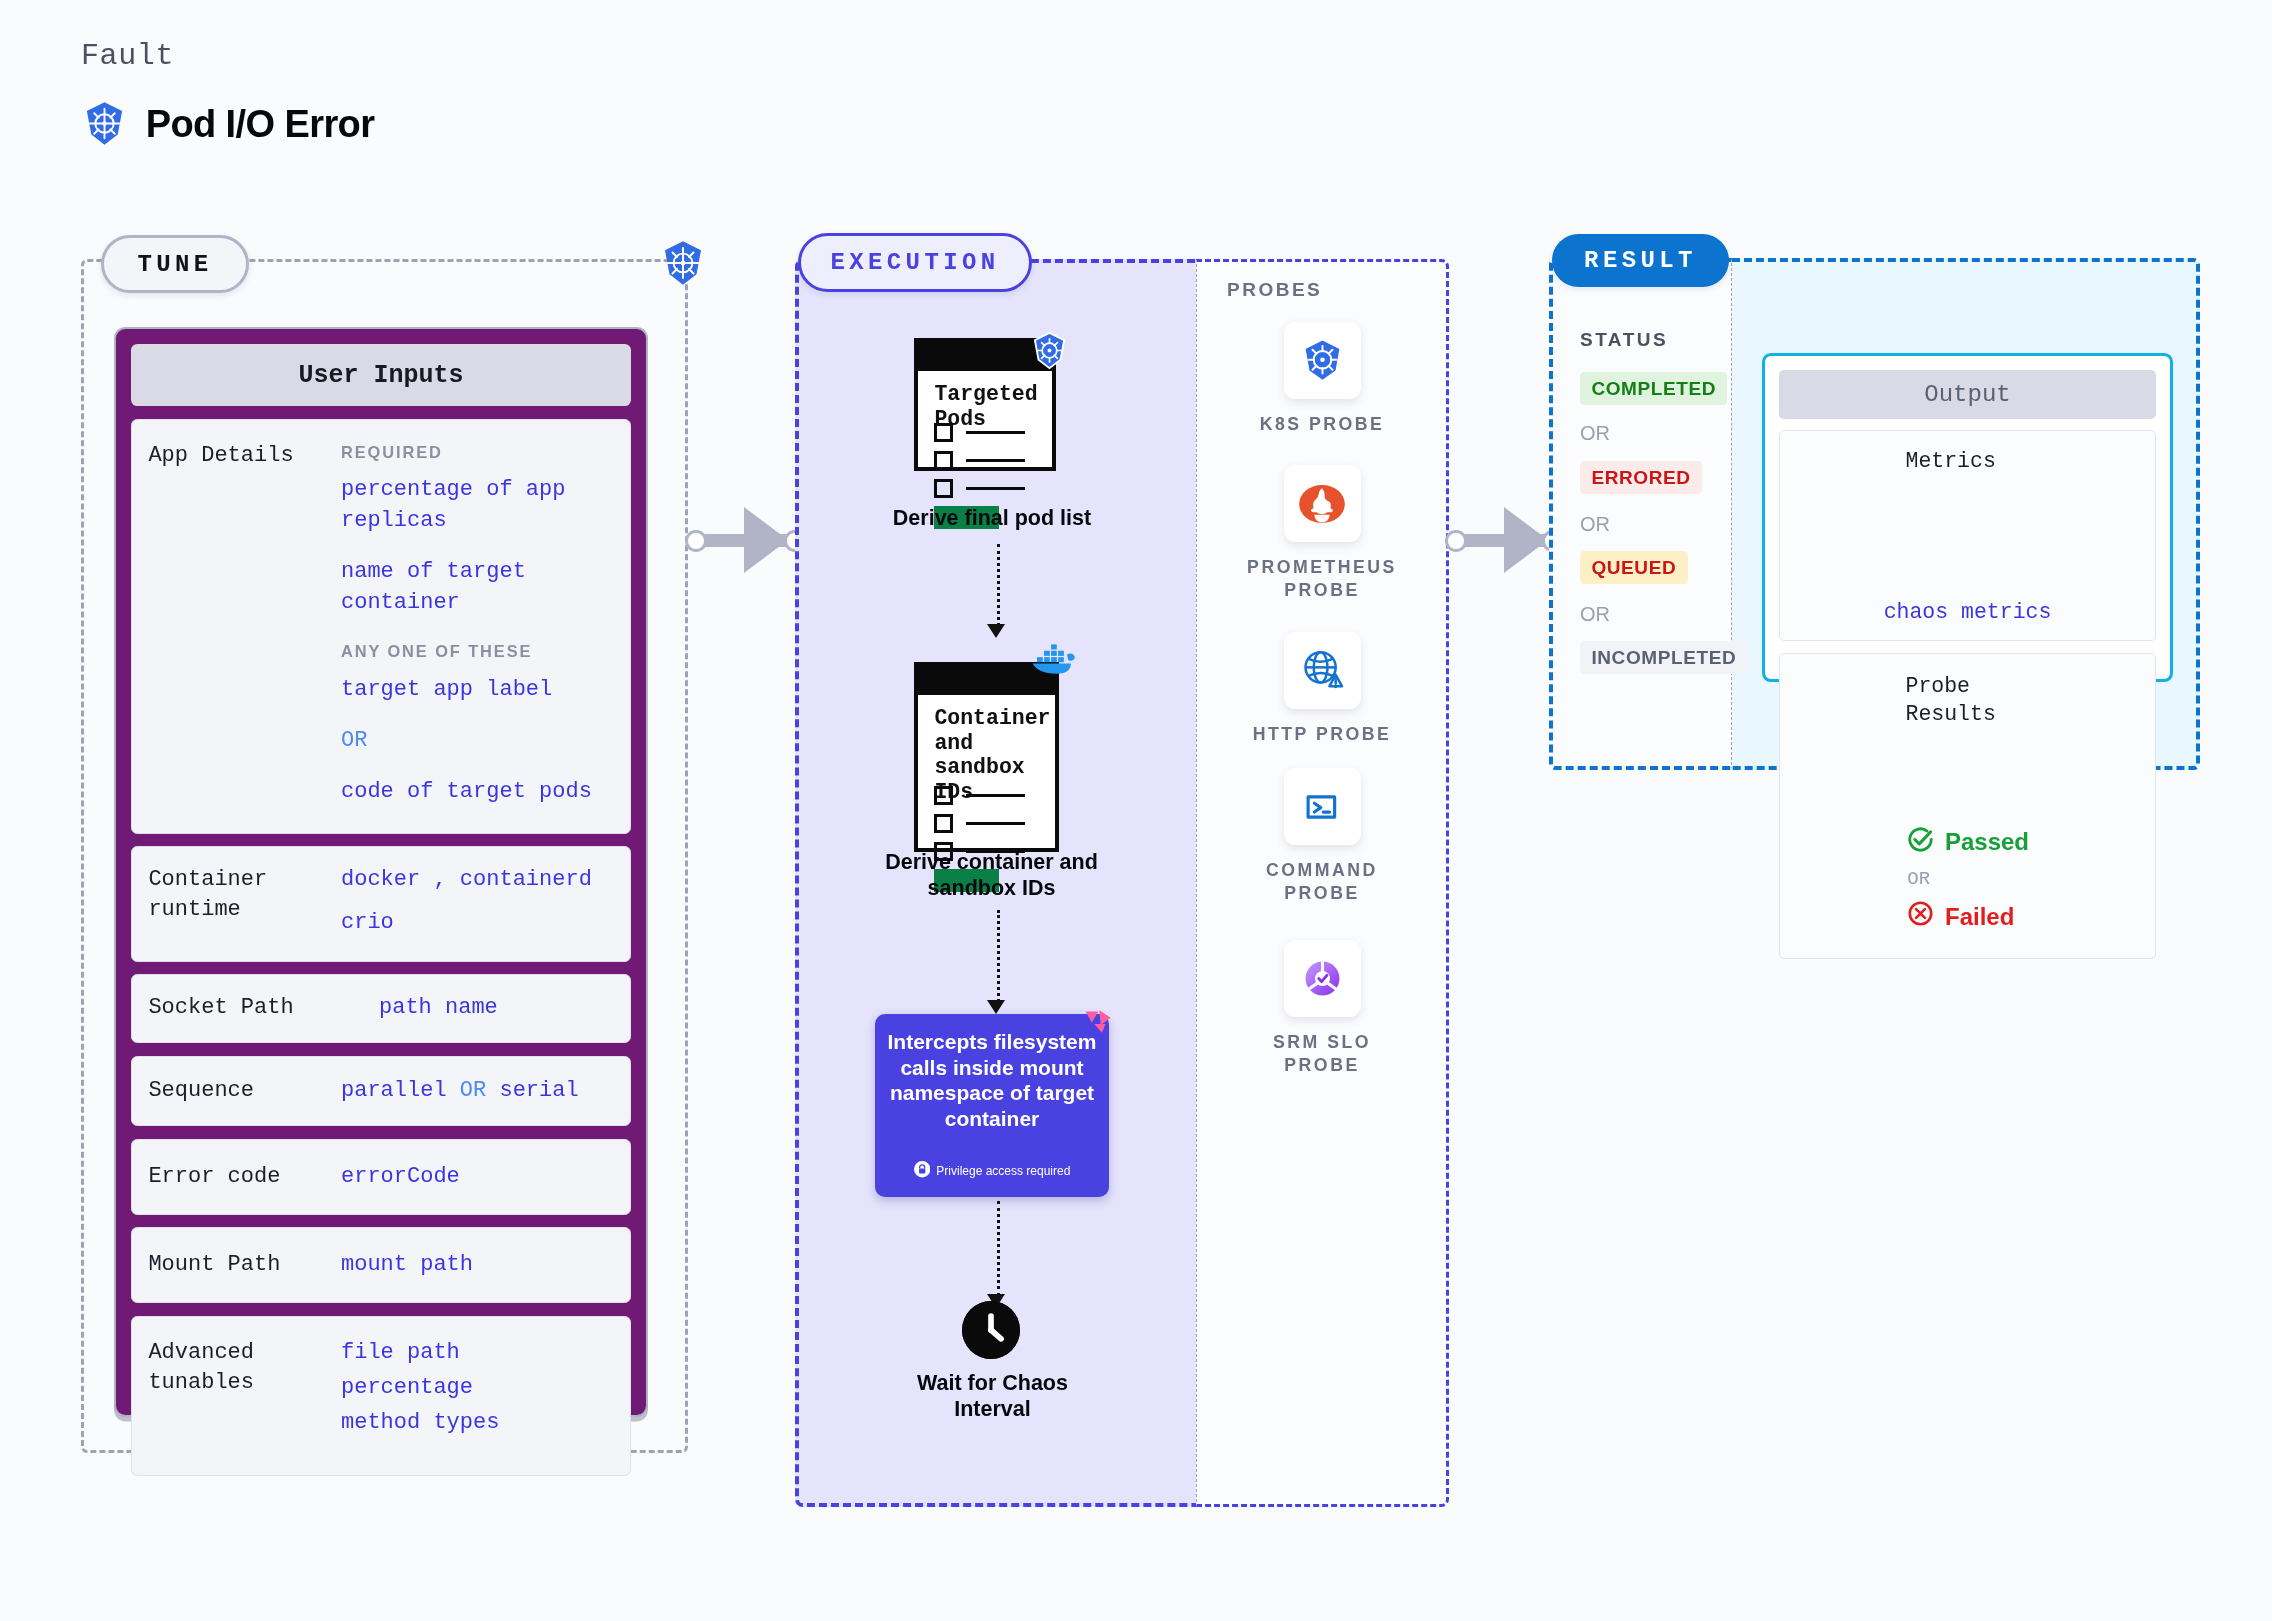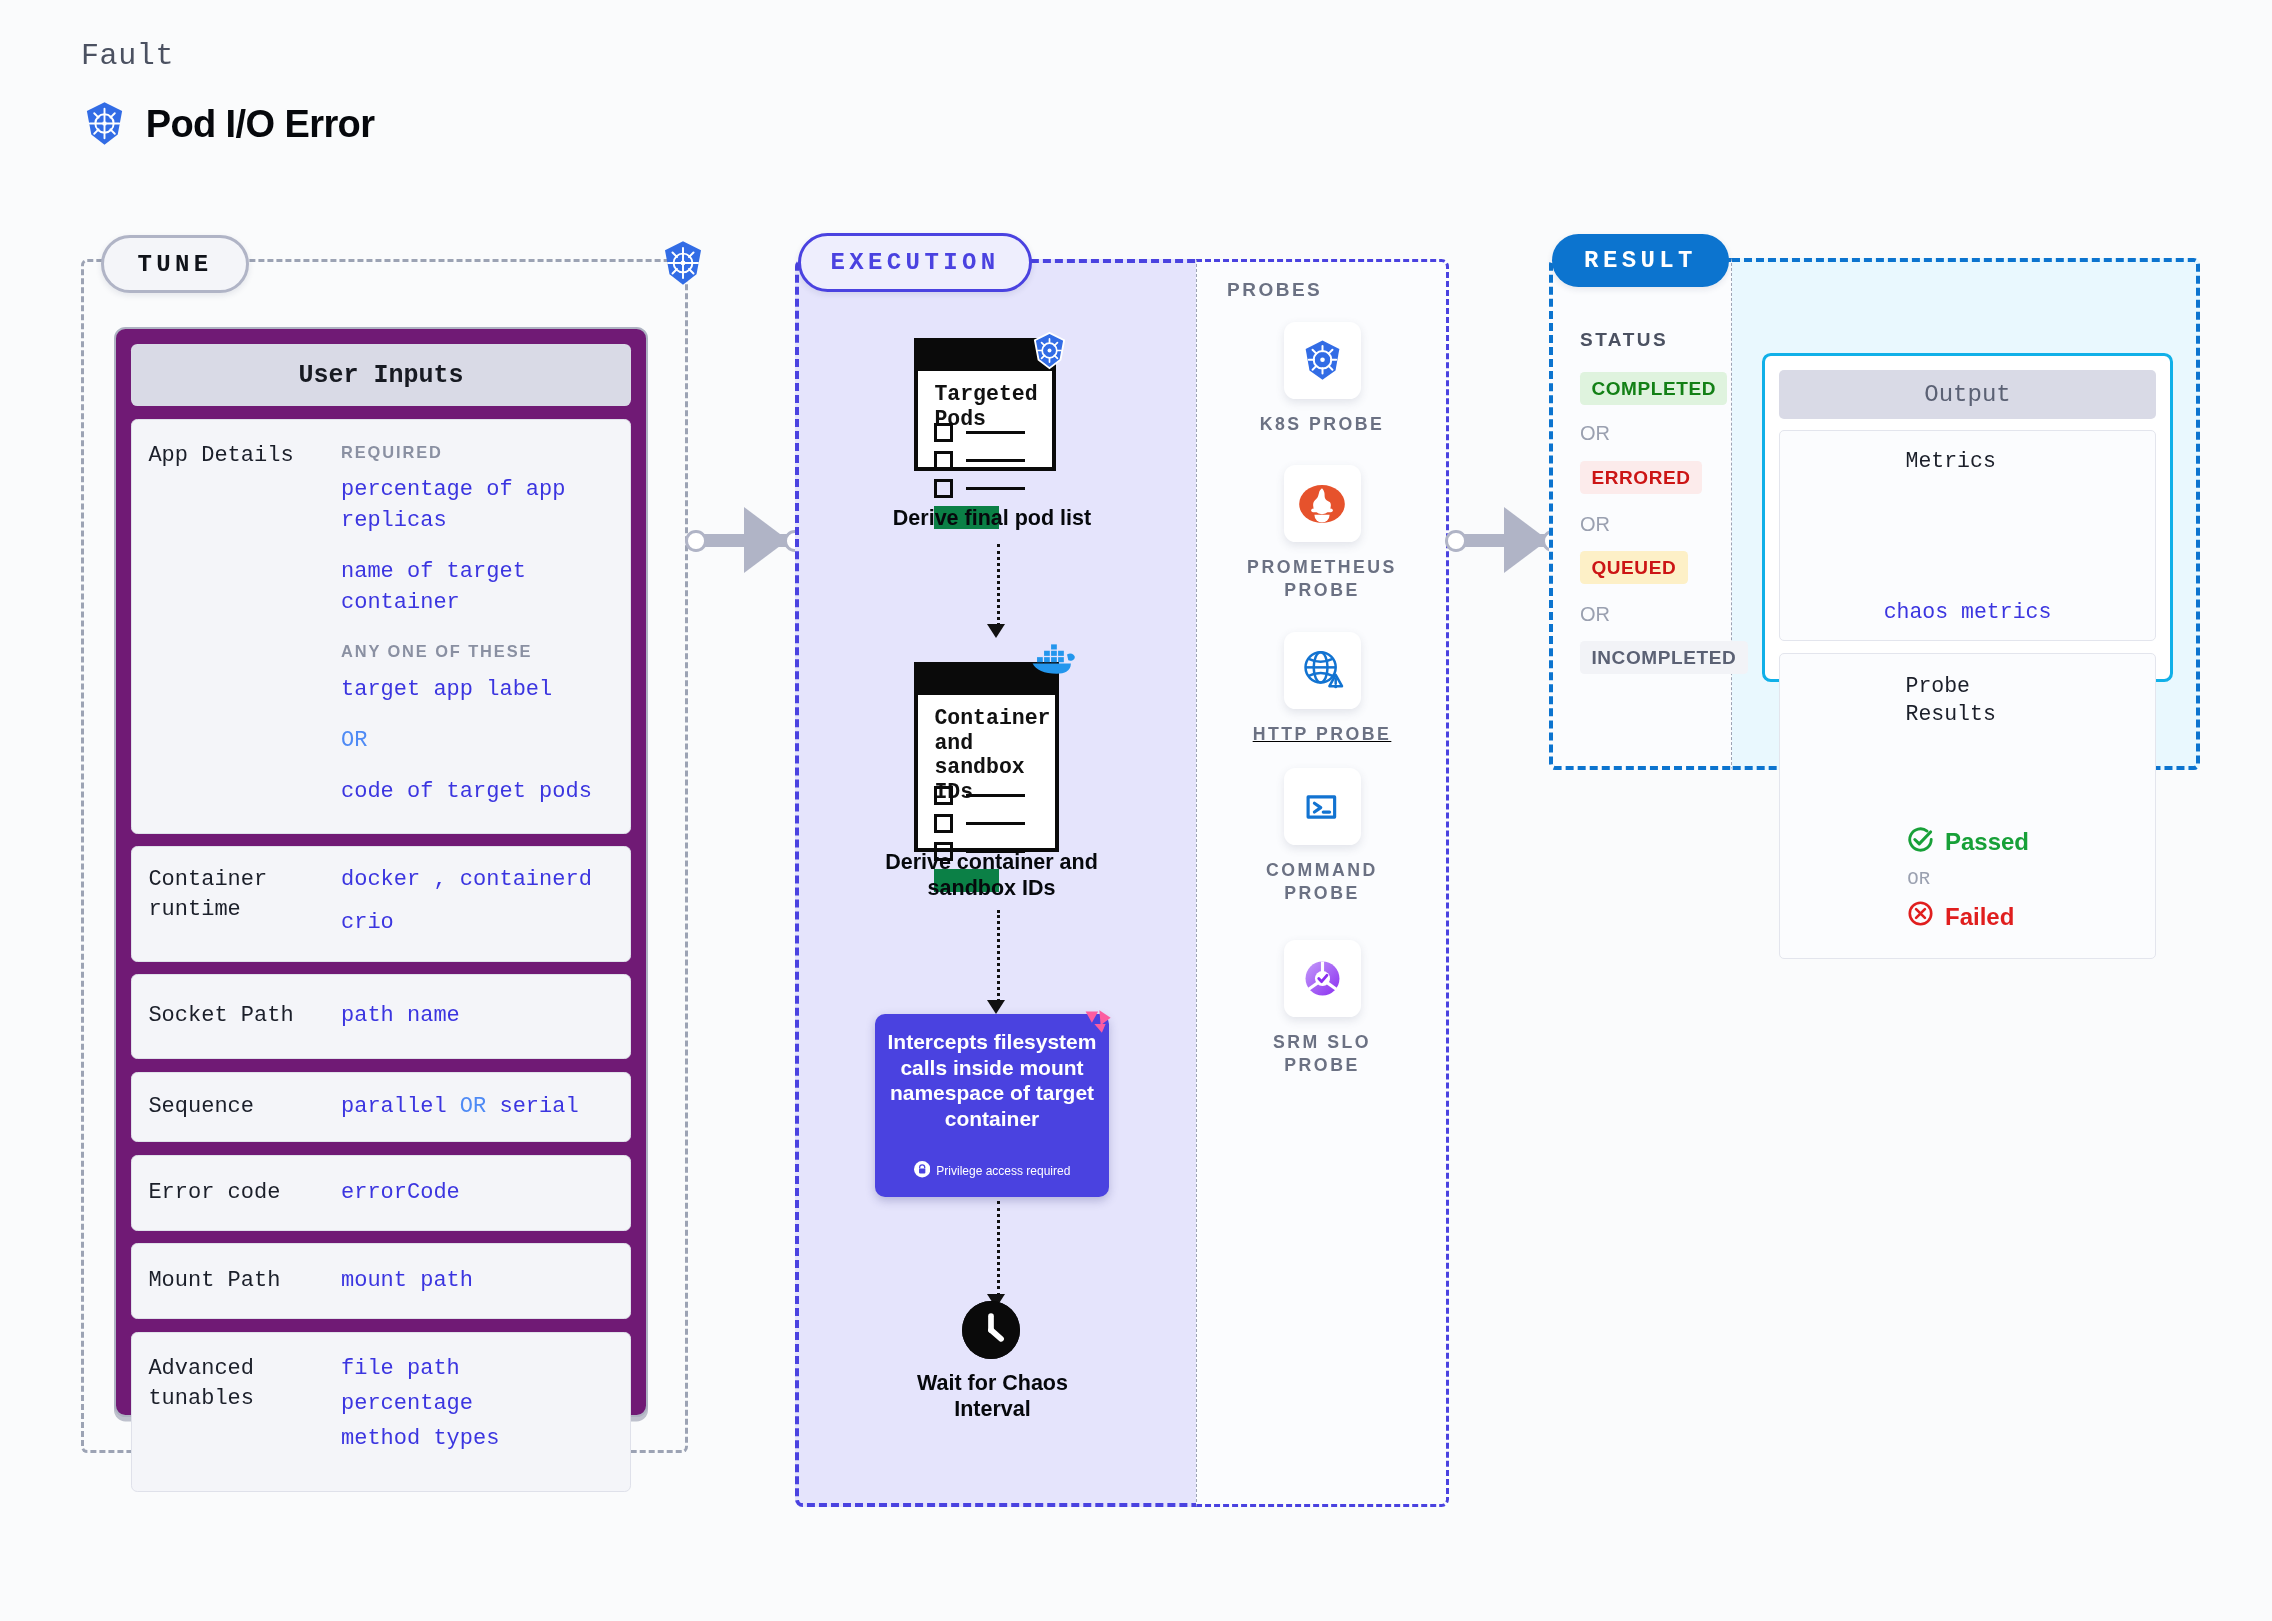--- a/index.html
+++ b/index.html
@@ -303,21 +303,21 @@
 
   <div class="tune-row">
     <div class="k">Container runtime</div>
     <div class="v">
       <div class="vline">docker , containerd</div>
       <div style="height:8.8px"></div>
       <div class="vline">crio</div>
     </div>
   </div>
 
-  <div class="tune-row" style="padding:26px 0;">
+  <div class="tune-row" style="padding:18px 0;gap:38px;">
     <div class="k">Socket Path</div>
     <div class="v">path name</div>
   </div>
 
   <div class="tune-row" style="padding:19px 0;">
     <div class="k">Sequence</div>
     <div class="v">
       <span>parallel</span>
       <span class="or-blue">OR</span>
       <span>serial</span>
@@ -497,21 +497,21 @@
     <svg width="52" height="52" viewBox="0 0 82 82">
       <ellipse cx="41" cy="41" rx="36" ry="30" fill="#e6522c"></ellipse>
       <path d="M41 16 c7 8 2 12 6 18 c3 4 8 2 8 9 a13 13 0 0 1 -28 0 c0 -9 6 -8 8 -15 c2 -6 1 -8 6 -12 z" fill="#fff"></path>
       <rect x="24" y="48" width="34" height="6" rx="3" fill="#fff"></rect>
       <path d="M29 58 h24 a12 12 0 0 1 -24 0 z" fill="#fff"></path>
     </svg>
   </div>
   <div class="probe-label">PROMETHEUS PROBE</div>
 </div>
 
-<div class="probe-item" style="left:1240px;top:632px;text-decoration:underline;">
+<div class="probe-item" style="left:1240px;top:632px;">
   <div class="probe-tile">
     <svg width="49" height="49" viewBox="0 0 78 78">
       <g fill="none" stroke="#1273d1" stroke-width="4">
         <circle cx="36" cy="34" r="24"></circle>
         <ellipse cx="36" cy="34" rx="11" ry="24"></ellipse>
         <line x1="12" y1="34" x2="60" y2="34"></line>
         <path d="M16 20 q20 10 40 0"></path>
         <path d="M16 48 q20 -10 40 0"></path>
       </g>
       <path d="M50 40 L70 40 L60 22 Z" transform="translate(0,24)" fill="#fff" stroke="#1273d1" stroke-width="4" stroke-linejoin="round"></path>

